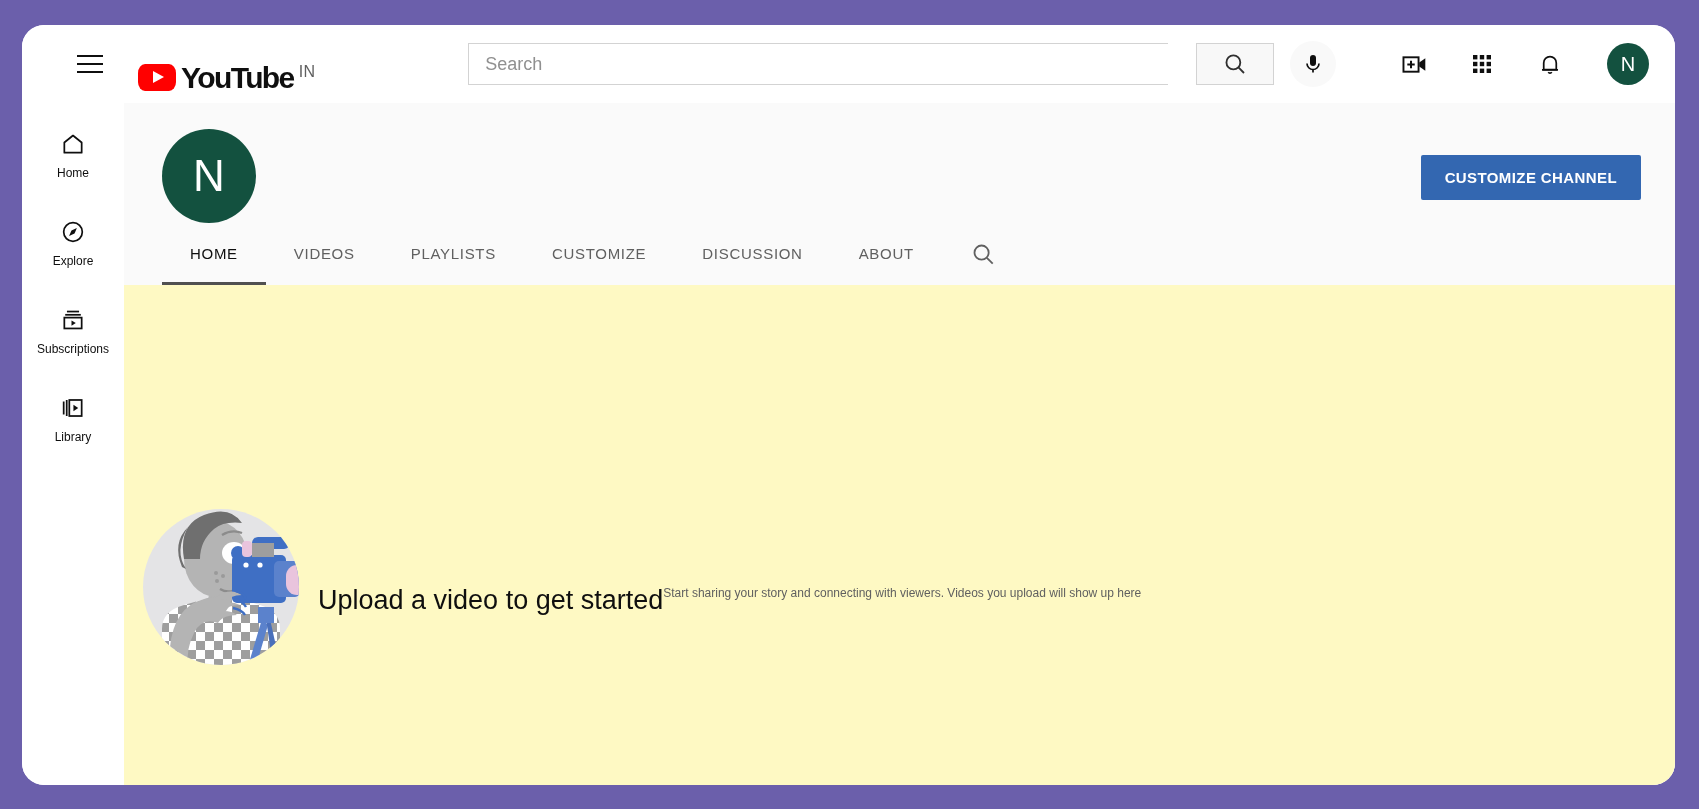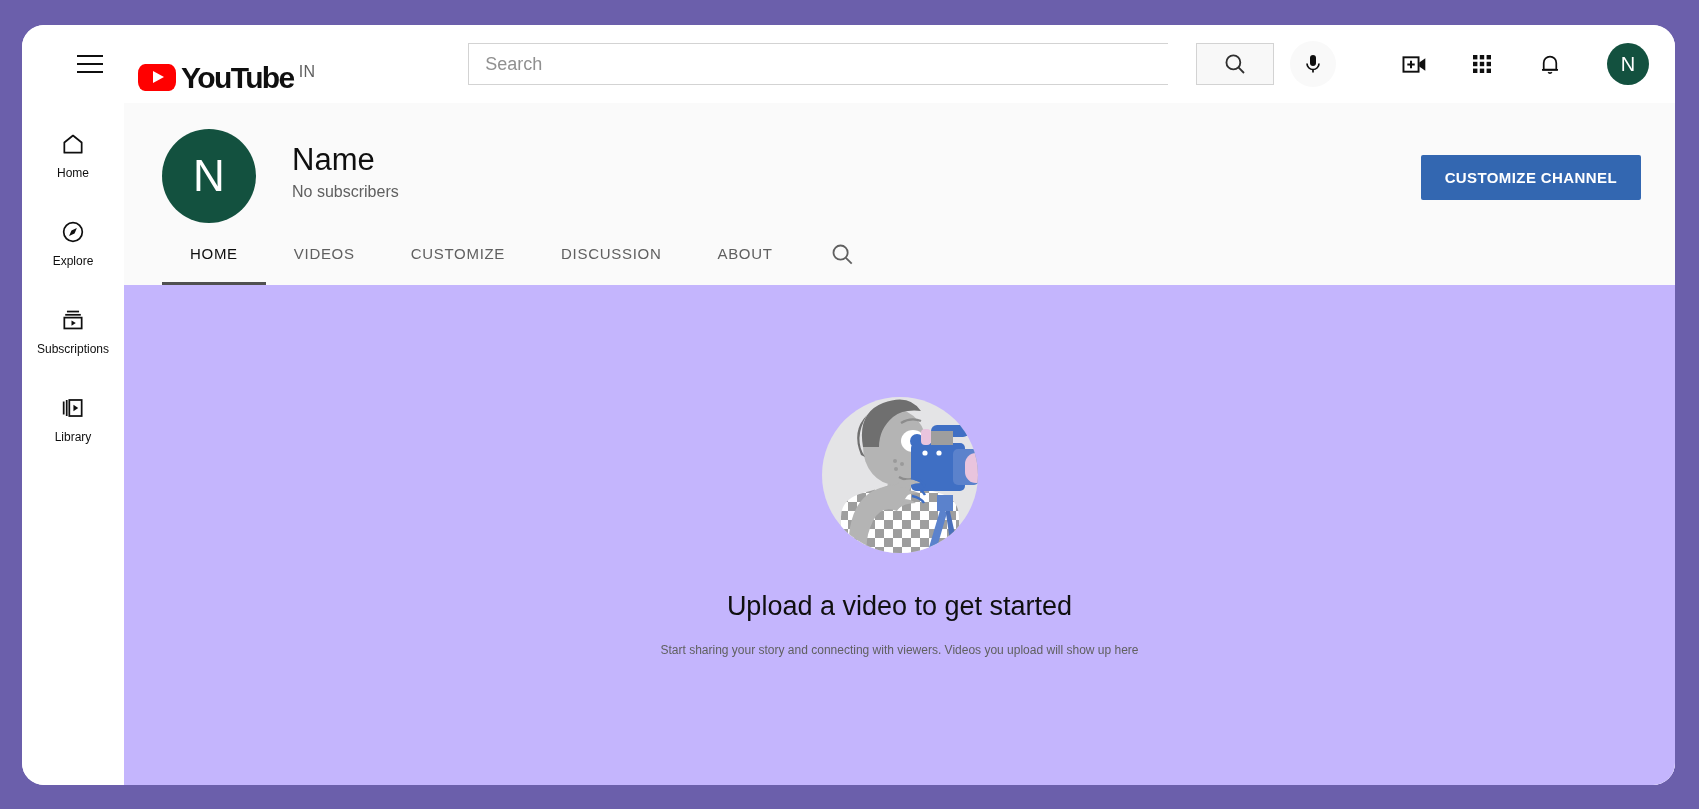--- a/index.html
+++ b/index.html
@@ -290,23 +290,23 @@
     display: flex;
     align-items: center;
     justify-content: center;
     cursor: pointer;
     margin-left: 14px;
   }
 
   
   #channel-content {
     flex: 1 1 auto;
-    background: #c4b5fd;
-    display: flex;
-    flex-direction: column;
+    background: #fef9c3;
+    display: flex;
+    flex-direction: row;
     align-items: center;
     padding-top: 100px;
     min-height: 0;
     overflow: hidden;
   }
   #empty-state-title {
     font-size: 27px;
     color: #0f0f0f;
     margin-top: 30px;
     text-align: center;
@@ -434,33 +434,30 @@
         </svg>
         <div class="sidebar-label">Library</div>
       </div>
     </div>
 
     <div id="channel-column">
 
       <div id="channel-header">
         <div id="channel-avatar">N</div>
 
-        <div id="channel-identity">
-          <div id="channel-name">Name</div>
-          <div id="channel-subscribers">No subscribers</div>
-        </div>
 
         <div id="channel-actions">
           <button class="channel-action-button">CUSTOMIZE CHANNEL</button>
         </div>
       </div>
 
       <div id="channel-tabs">
         <div class="channel-tab active">HOME</div>
         <div class="channel-tab">VIDEOS</div>
+        <div class="channel-tab">PLAYLISTS</div>
         <div class="channel-tab">CUSTOMIZE</div>
         <div class="channel-tab">DISCUSSION</div>
         <div class="channel-tab">ABOUT</div>
 
         <div id="tab-search-button">
           <svg width="27" height="27" viewBox="0 0 24 24">
             <circle cx="10.3" cy="10.3" r="6.3" fill="none" stroke="#606060" stroke-width="1.6"></circle>
             <line x1="15" y1="15" x2="20.2" y2="20.2" stroke="#606060" stroke-width="1.6"></line>
           </svg>
         </div>

